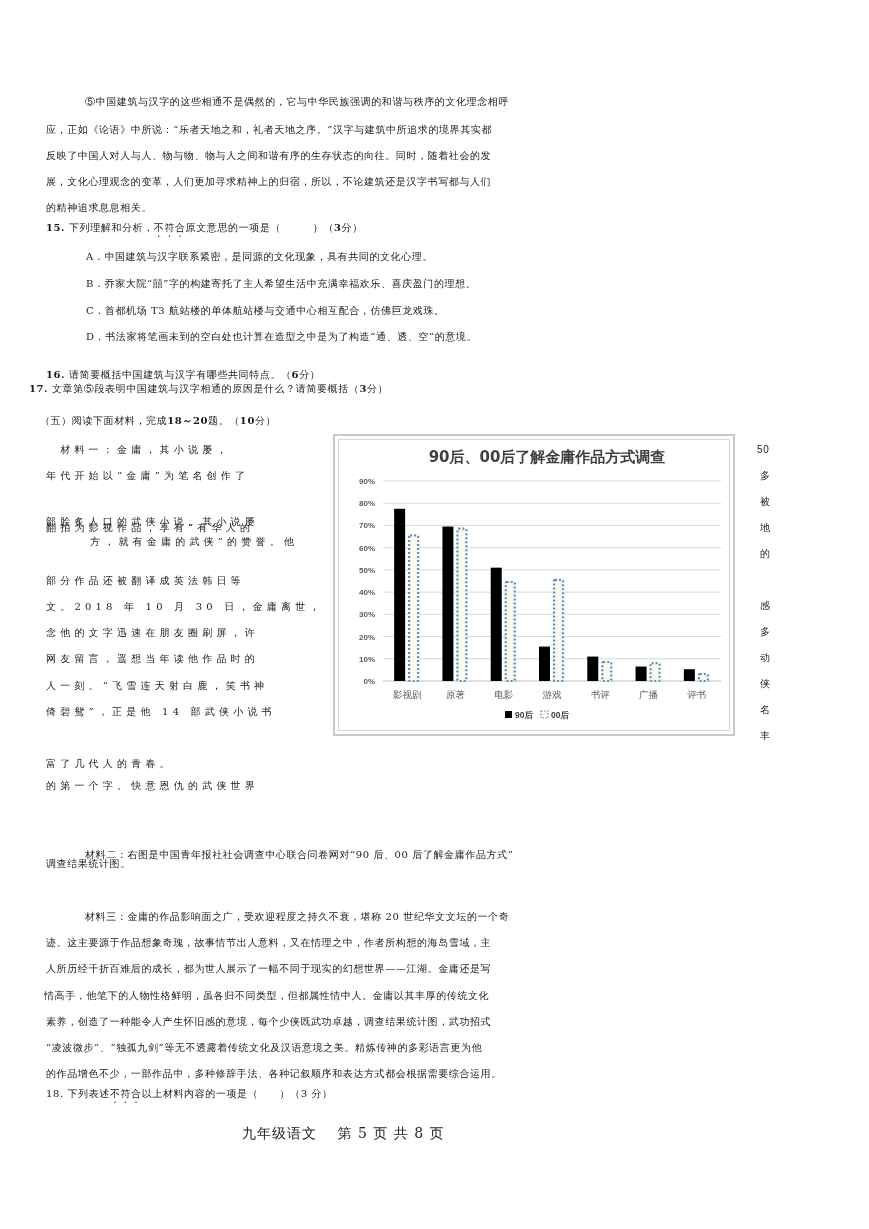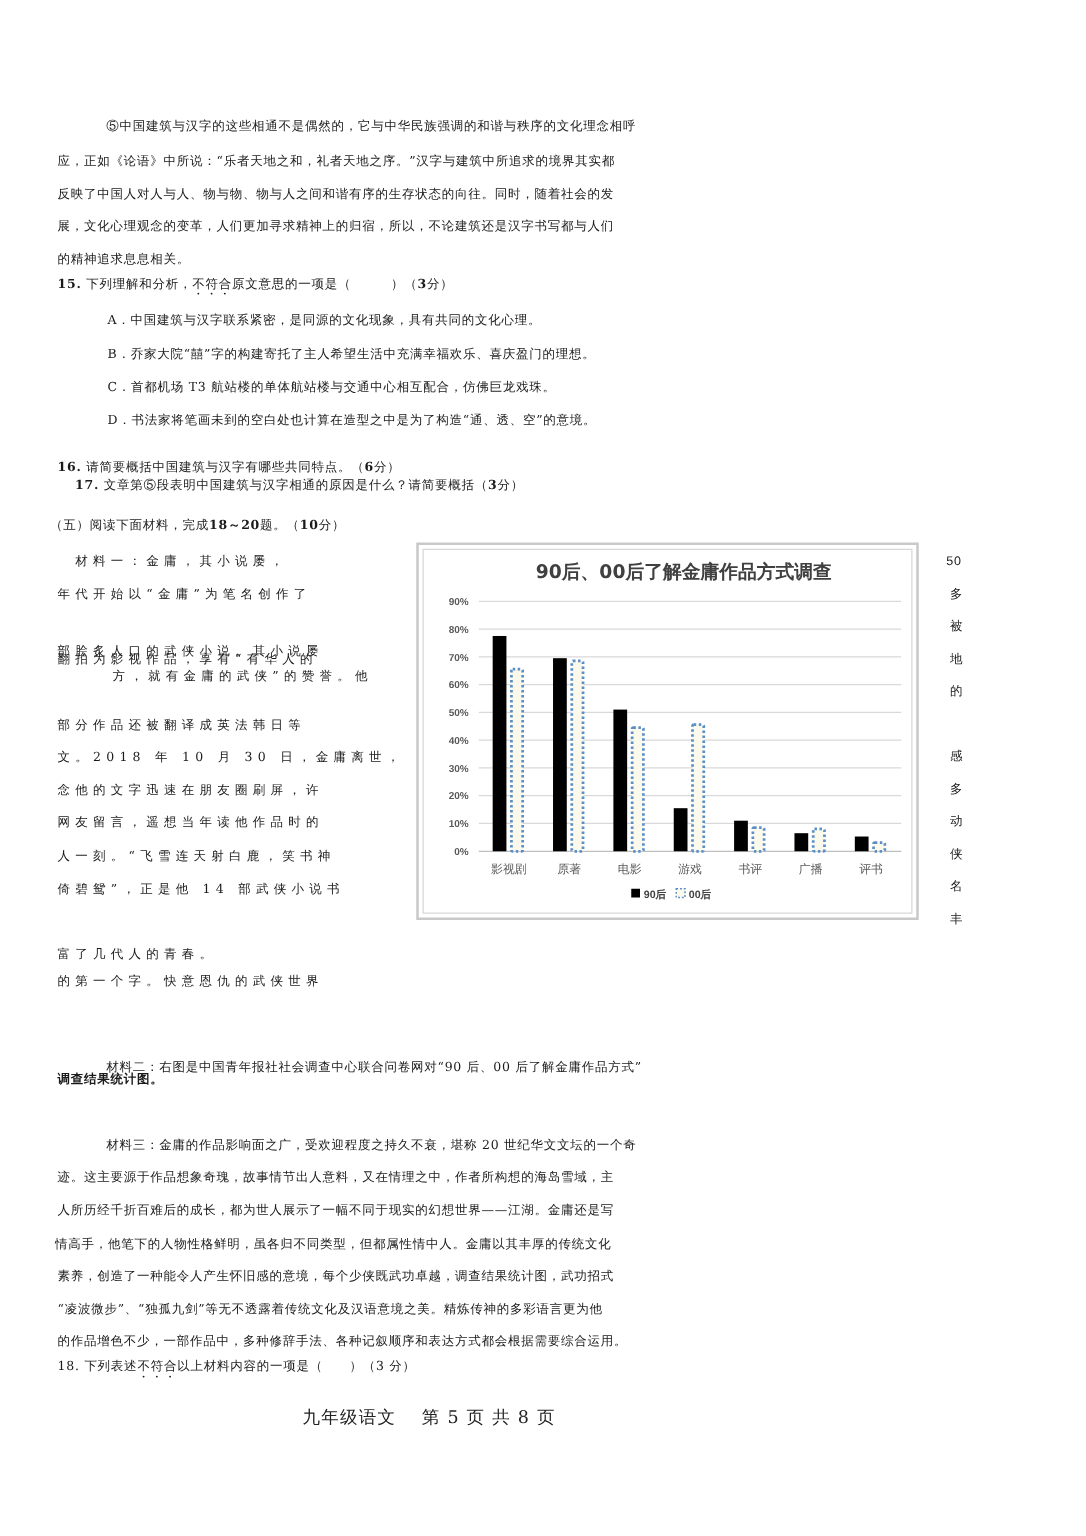--- a/index.html
+++ b/index.html
@@ -32,21 +32,21 @@
 </div>
 <div class="line" style="left:86px;top:247px;">A．中国建筑与汉字联系紧密，是同源的文化现象，具有共同的文化心理。</div>
 <div class="line" style="left:86px;top:274px;">B．乔家大院“囍”字的构建寄托了主人希望生活中充满幸福欢乐、喜庆盈门的理想。</div>
 <div class="line" style="left:86px;top:301px;">C．首都机场 T3 航站楼的单体航站楼与交通中心相互配合，仿佛巨龙戏珠。</div>
 <div class="line" style="left:86px;top:327px;">D．书法家将笔画未到的空白处也计算在造型之中是为了构造“通、透、空”的意境。</div>
 
 <div class="line" style="left:46px;top:353px;margin-top:12px;">
   <span class="bold">16.</span>
   <span>请简要概括中国建筑与汉字有哪些共同特点。（</span><span class="bold">6</span><span>分）</span>
 </div>
-<div class="line" style="left:60px;top:379px;">
+<div class="line" style="left:29px;top:379px;">
   <span class="bold">17.</span>
   <span>文章第⑤段表明中国建筑与汉字相通的原因是什么？请简要概括（</span><span class="bold">3</span><span>分）</span>
 </div>
 
 <div class="line" style="left:40px;top:411px;">
   <span>（五）阅读下面材料，完成</span><span class="bold">18～20</span><span>题。（</span><span class="bold">10</span><span>分）</span>
 </div>
 
 <div id="m1left">
     <div class="line wide" style="left: 46px; top: 440px;">　材料一：金庸，其小说屡，</div>
@@ -125,21 +125,21 @@
       <rect x="363.8571428571429" y="238" width="9" height="7" fill="#fbf8ec" stroke="#5b8fc7" stroke-width="2.2" stroke-dasharray="2 2" rx="1"></rect>
       <text x="361.8571428571429" y="262" text-anchor="middle" font-size="9.5" fill="#595959" font-family="&quot;DejaVu Serif&quot;, serif">评书</text>
       <rect x="170" y="275" width="7" height="7" fill="#000000"></rect>
       <text x="180" y="282" font-size="8.5" fill="#404040" font-family="&quot;Liberation Sans&quot;, sans-serif" font-weight="bold">90后</text>
       <rect x="206" y="275" width="7" height="7" fill="#fbf8ec" stroke="#5b8fc7" stroke-width="1.2" stroke-dasharray="1.5 1.5"></rect>
       <text x="216" y="282" font-size="8.5" fill="#404040" font-family="&quot;Liberation Sans&quot;, sans-serif" font-weight="bold">00后</text>
     </svg>
 </div>
 
 <div class="line" style="left:85px;top:827px;margin-top:18px;">材料二：右图是中国青年报社社会调查中心联合问卷网对“90 后、00 后了解金庸作品方式”</div>
-<div class="line" style="left:46px;top:854px;font-weight:bold;">调查结果统计图。</div>
+<div class="line" style="left:46px;top:854px;">调查结果统计图。</div>
 
 <div class="line" style="left:85px;top:907px;">材料三：金庸的作品影响面之广，受欢迎程度之持久不衰，堪称 20 世纪华文文坛的一个奇</div>
 <div class="line" style="left:46px;top:933px;">迹。这主要源于作品想象奇瑰，故事情节出人意料，又在情理之中，作者所构想的海岛雪域，主</div>
 <div class="line" style="left:46px;top:959px;">人所历经千折百难后的成长，都为世人展示了一幅不同于现实的幻想世界——江湖。金庸还是写</div>
 <div class="line" style="left:44px;top:986px;">情高手，他笔下的人物性格鲜明，虽各归不同类型，但都属性情中人。金庸以其丰厚的传统文化</div>
 <div class="line" style="left:46px;top:1012px;">素养，创造了一种能令人产生怀旧感的意境，每个少侠既武功卓越，调查结果统计图，武功招式</div>
 <div class="line" style="left:46px;top:1038px;">“凌波微步”、“独孤九剑”等无不透露着传统文化及汉语意境之美。精炼传神的多彩语言更为他</div>
 <div class="line" style="left:46px;top:1064px;">的作品增色不少，一部作品中，多种修辞手法、各种记叙顺序和表达方式都会根据需要综合运用。</div>
 
 <div class="line" style="left:46px;top:1084px;">

